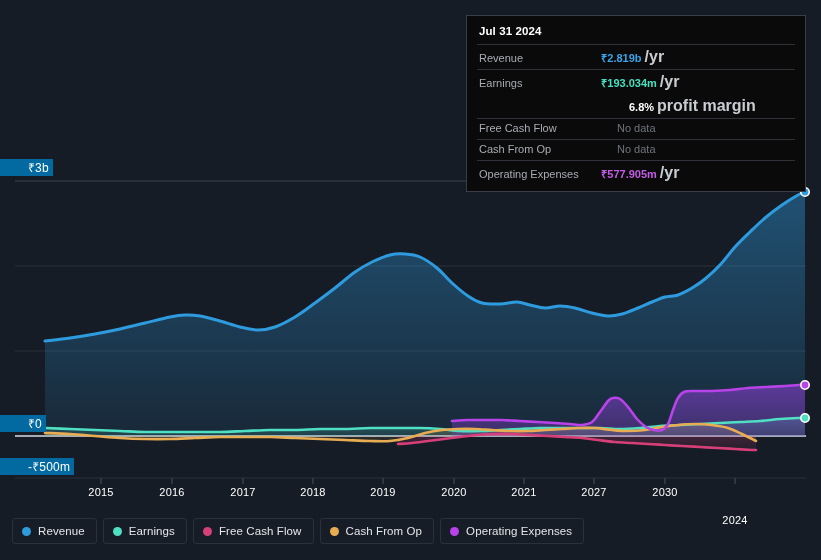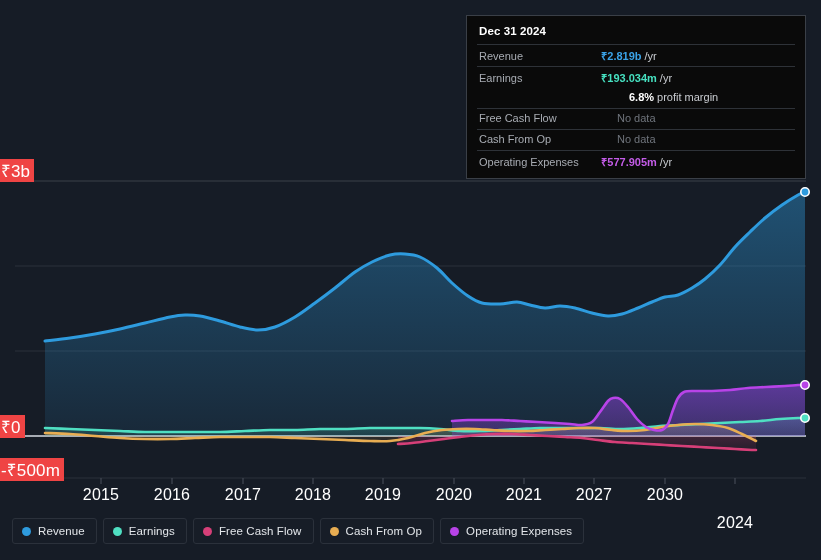--- a/index.html
+++ b/index.html
@@ -32,30 +32,30 @@
   }
   #chart-svg {
     position: absolute;
     left: 0;
     top: 0;
   }
 
   
   .y-label {
     position: absolute;
-    font-size: 17px;
+    font-size: 12px;
     color: #ffffff;
-    background: #ef4444;
-    padding: 0 4px 0 1px;
+    background: #0369a1;
+    padding: 0 4px 0 28px;
     white-space: nowrap;
     letter-spacing: .2px;
   }
   .x-label {
     position: absolute;
-    font-size: 16px;
+    font-size: 11px;
     color: #ffffff;
     transform: translateX(-50%);
     white-space: nowrap;
     letter-spacing: .2px;
   }
 
   
   #tooltip {
     position: absolute;
     left: 466px;
@@ -89,23 +89,23 @@
     font-size: 11px;
   }
   .tt-val {
     font-size: 11px;
     font-weight: bold;
     white-space: nowrap;
     text-align: center;
   }
   .tt-unit {
     color: #c9ccd1;
-    font-weight: normal;
+    font-weight: bold;
     margin-left: 3px;
-    font-size: 11px;
+    font-size: 16px;
   }
   .tt-val.muted { color: #6f747c; font-weight: normal; margin-left: 16px; }
 
   
   #legend {
     position: absolute;
     left: 12px;
     top: 518px;
     display: flex;
     gap: 6px;
@@ -217,21 +217,21 @@
         <div class="x-label" style="left: 383px; top: 486px;">2019</div>
         <div class="x-label" style="left: 454px; top: 486px;">2020</div>
         <div class="x-label" style="left: 524px; top: 486px;">2021</div>
         <div class="x-label" style="left: 594px; top: 486px;">2027</div>
         <div class="x-label" style="left: 665px; top: 486px;">2030</div>
         <div class="x-label" style="left: 735px; top: 486px; margin-top: 28px;">2024</div>
       </div>
   </div>
 
   <div id="tooltip">
-    <div class="tt-title">Dec 31 2024</div>
+    <div class="tt-title">Jul 31 2024</div>
     <div id="tooltip-rows">
         <div class="tt-row">
           <div class="tt-key">Revenue</div>
           <div class="tt-val" style="color: rgb(59, 163, 232);">₹2.819b</div>
           <div class="tt-unit">/yr</div>
         </div>
         <div class="tt-row">
           <div class="tt-key">Earnings</div>
           <div class="tt-val" style="color: rgb(70, 224, 192);">₹193.034m</div>
           <div class="tt-unit">/yr</div>

